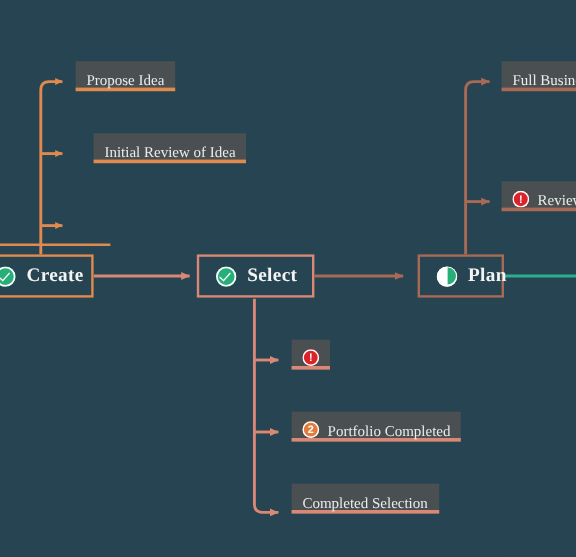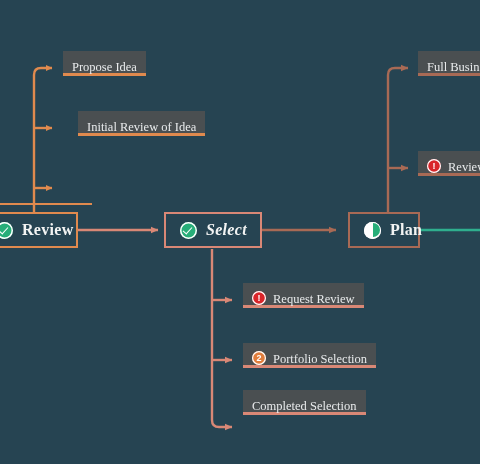--- a/index.html
+++ b/index.html
@@ -171,53 +171,52 @@
       <path d="M388,168 L408,168" marker-end="url(#ah-brown)"></path>
     </g>
 
     <g fill="none" stroke="#2fae8e" stroke-width="2.6">
       <path d="M420,230 L480,230"></path>
     </g>
   </svg>
 
   <div class="node" style="left:-20px; top:212px; width:98px;">
     <span class="status-icon done"></span>
-    <span class="node-label">Review</span>
-  </div>
-
-  <div class="node salmon" style="left:164px; top:212px; width:98px;font-style:italic;">
+    <span class="node-label">Create</span>
+  </div>
+
+  <div class="node salmon" style="left:164px; top:212px; width:98px;">
     <span class="status-icon done"></span>
     <span class="node-label">Select</span>
   </div>
 
   <div class="node brown" style="left:348px; top:212px; width:72px;">
     <span class="status-icon half"></span>
     <span class="node-label">Plan</span>
   </div>
 
   <div class="chip" style="left:63px; top:51px;">
     <span class="chip-label">Propose Idea</span>
   </div>
 
   <div class="chip" style="left:78px; top:111px;">
     <span class="chip-label">Initial Review of Idea</span>
   </div>
 
 
   <div class="chip salmon-bar" style="left:243px; top:283px;">
     <span class="badge alert">!</span>
-    <span class="chip-label">Request Review</span>
   </div>
 
   <div class="chip salmon-bar" style="left:243px; top:343px;">
     <span class="badge count">2</span>
-    <span class="chip-label">Portfolio Selection</span>
-  </div>
-
-  <div class="chip salmon-bar" style="left:243px; top:390px;">
+    <span class="chip-label">Portfolio Completed</span>
+  </div>
+
+  <div class="chip salmon-bar" style="left:243px; top:403px;">
     <span class="chip-label">Completed Selection</span>
   </div>
 
   <div class="chip brown-bar" style="left:418px; top:51px;">
     <span class="chip-label">Full Busines</span>
   </div>
 
   <div class="chip brown-bar" style="left:418px; top:151px;">
     <span class="badge alert">!</span>
     <span class="chip-label">Review a</span>

